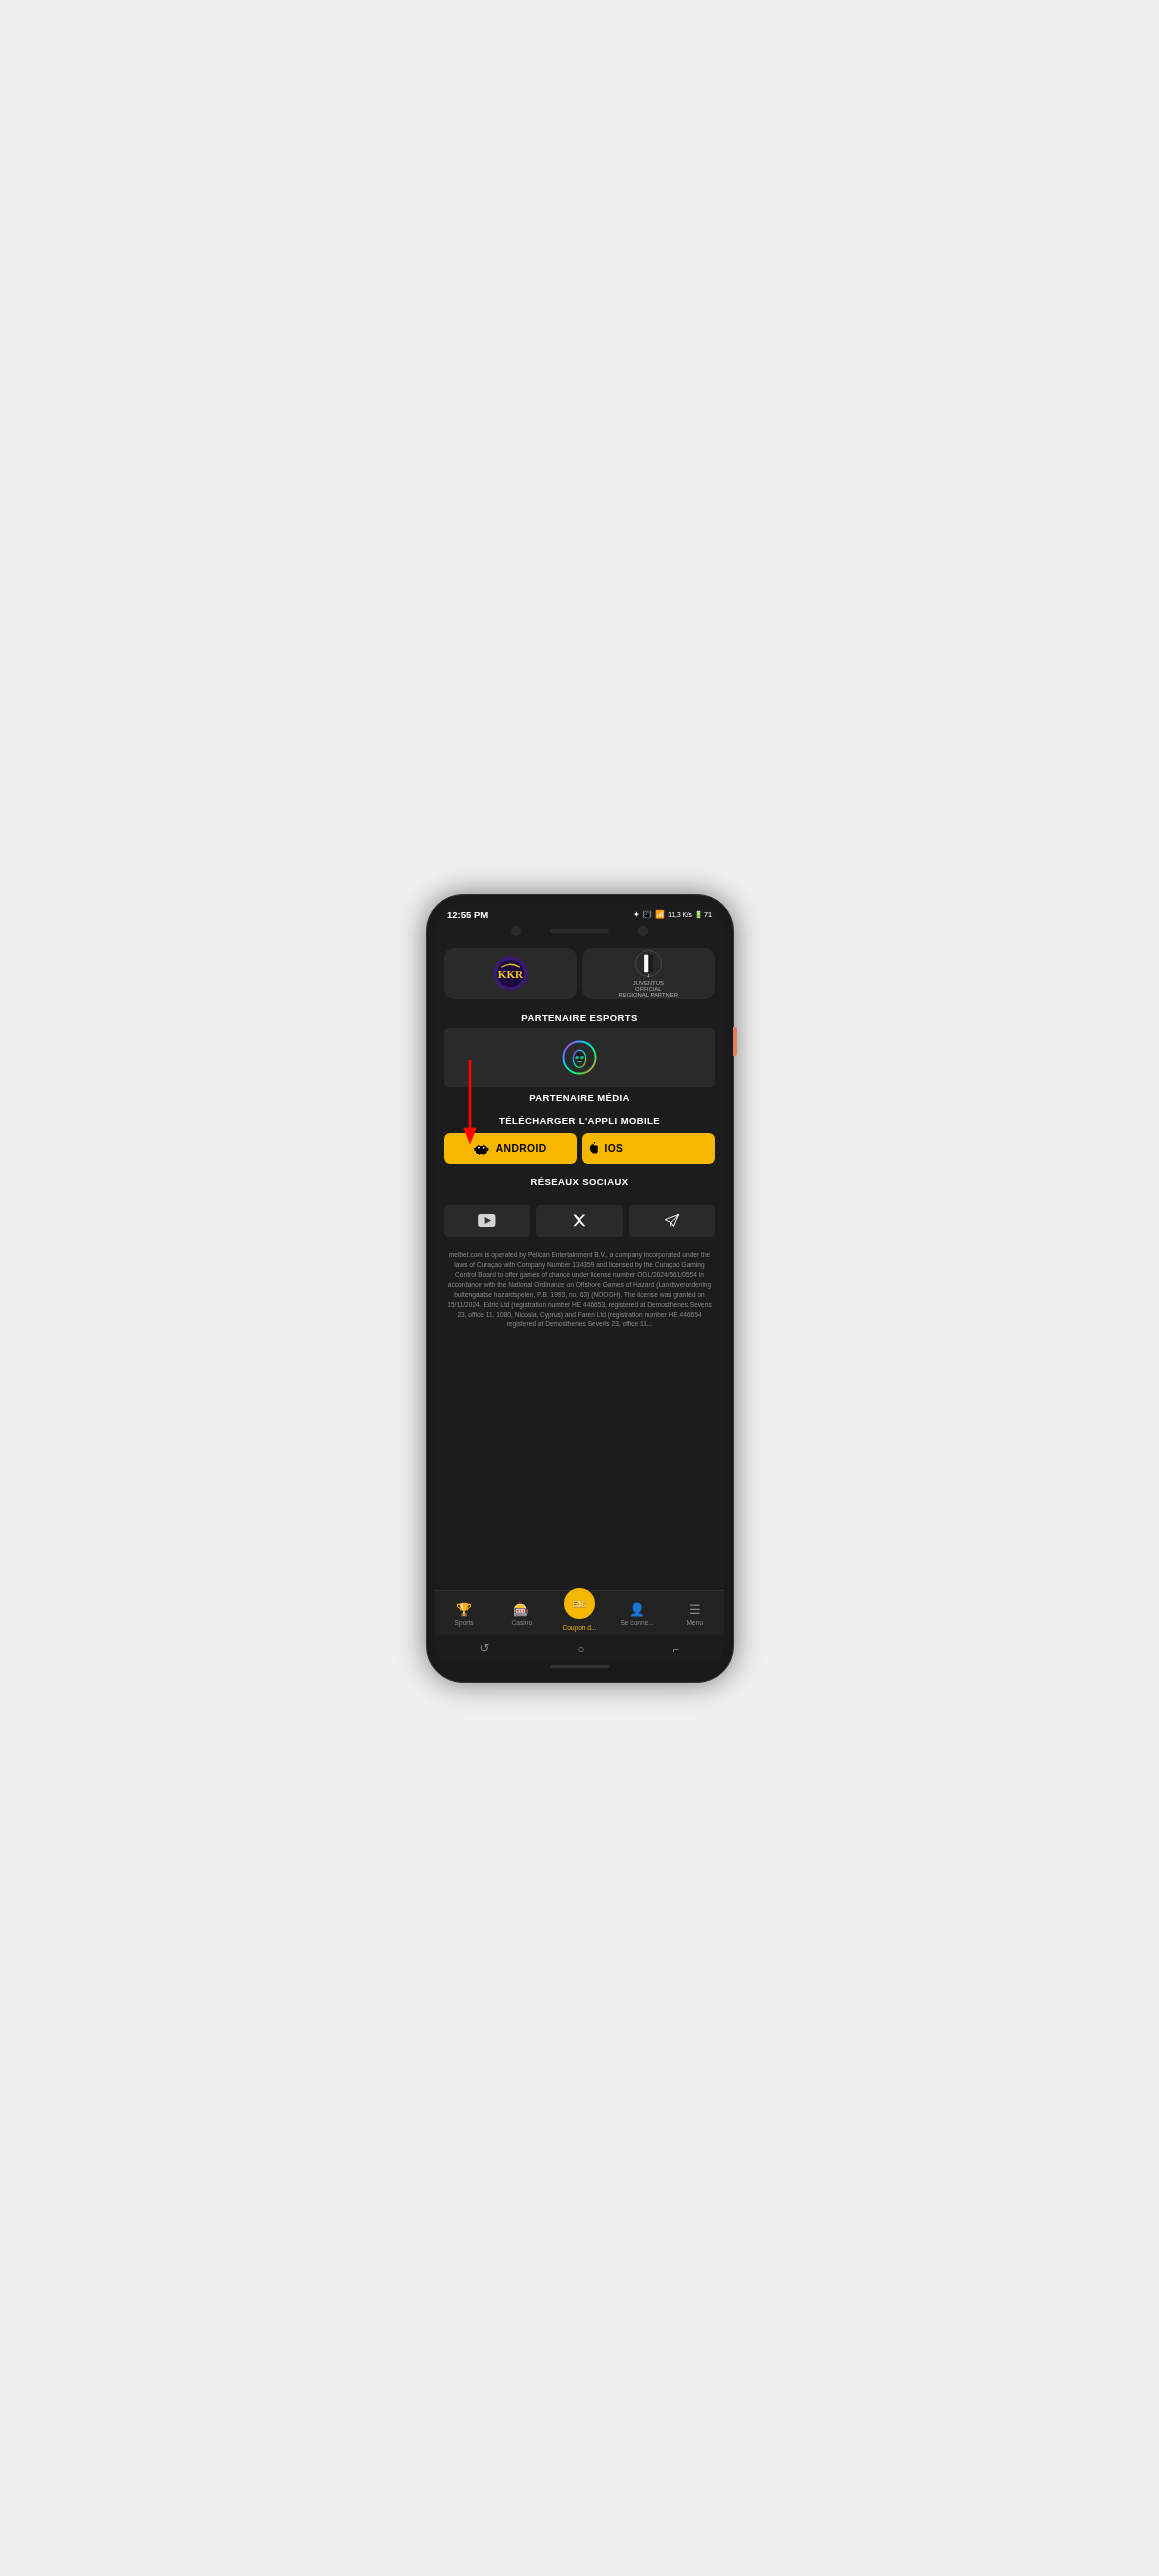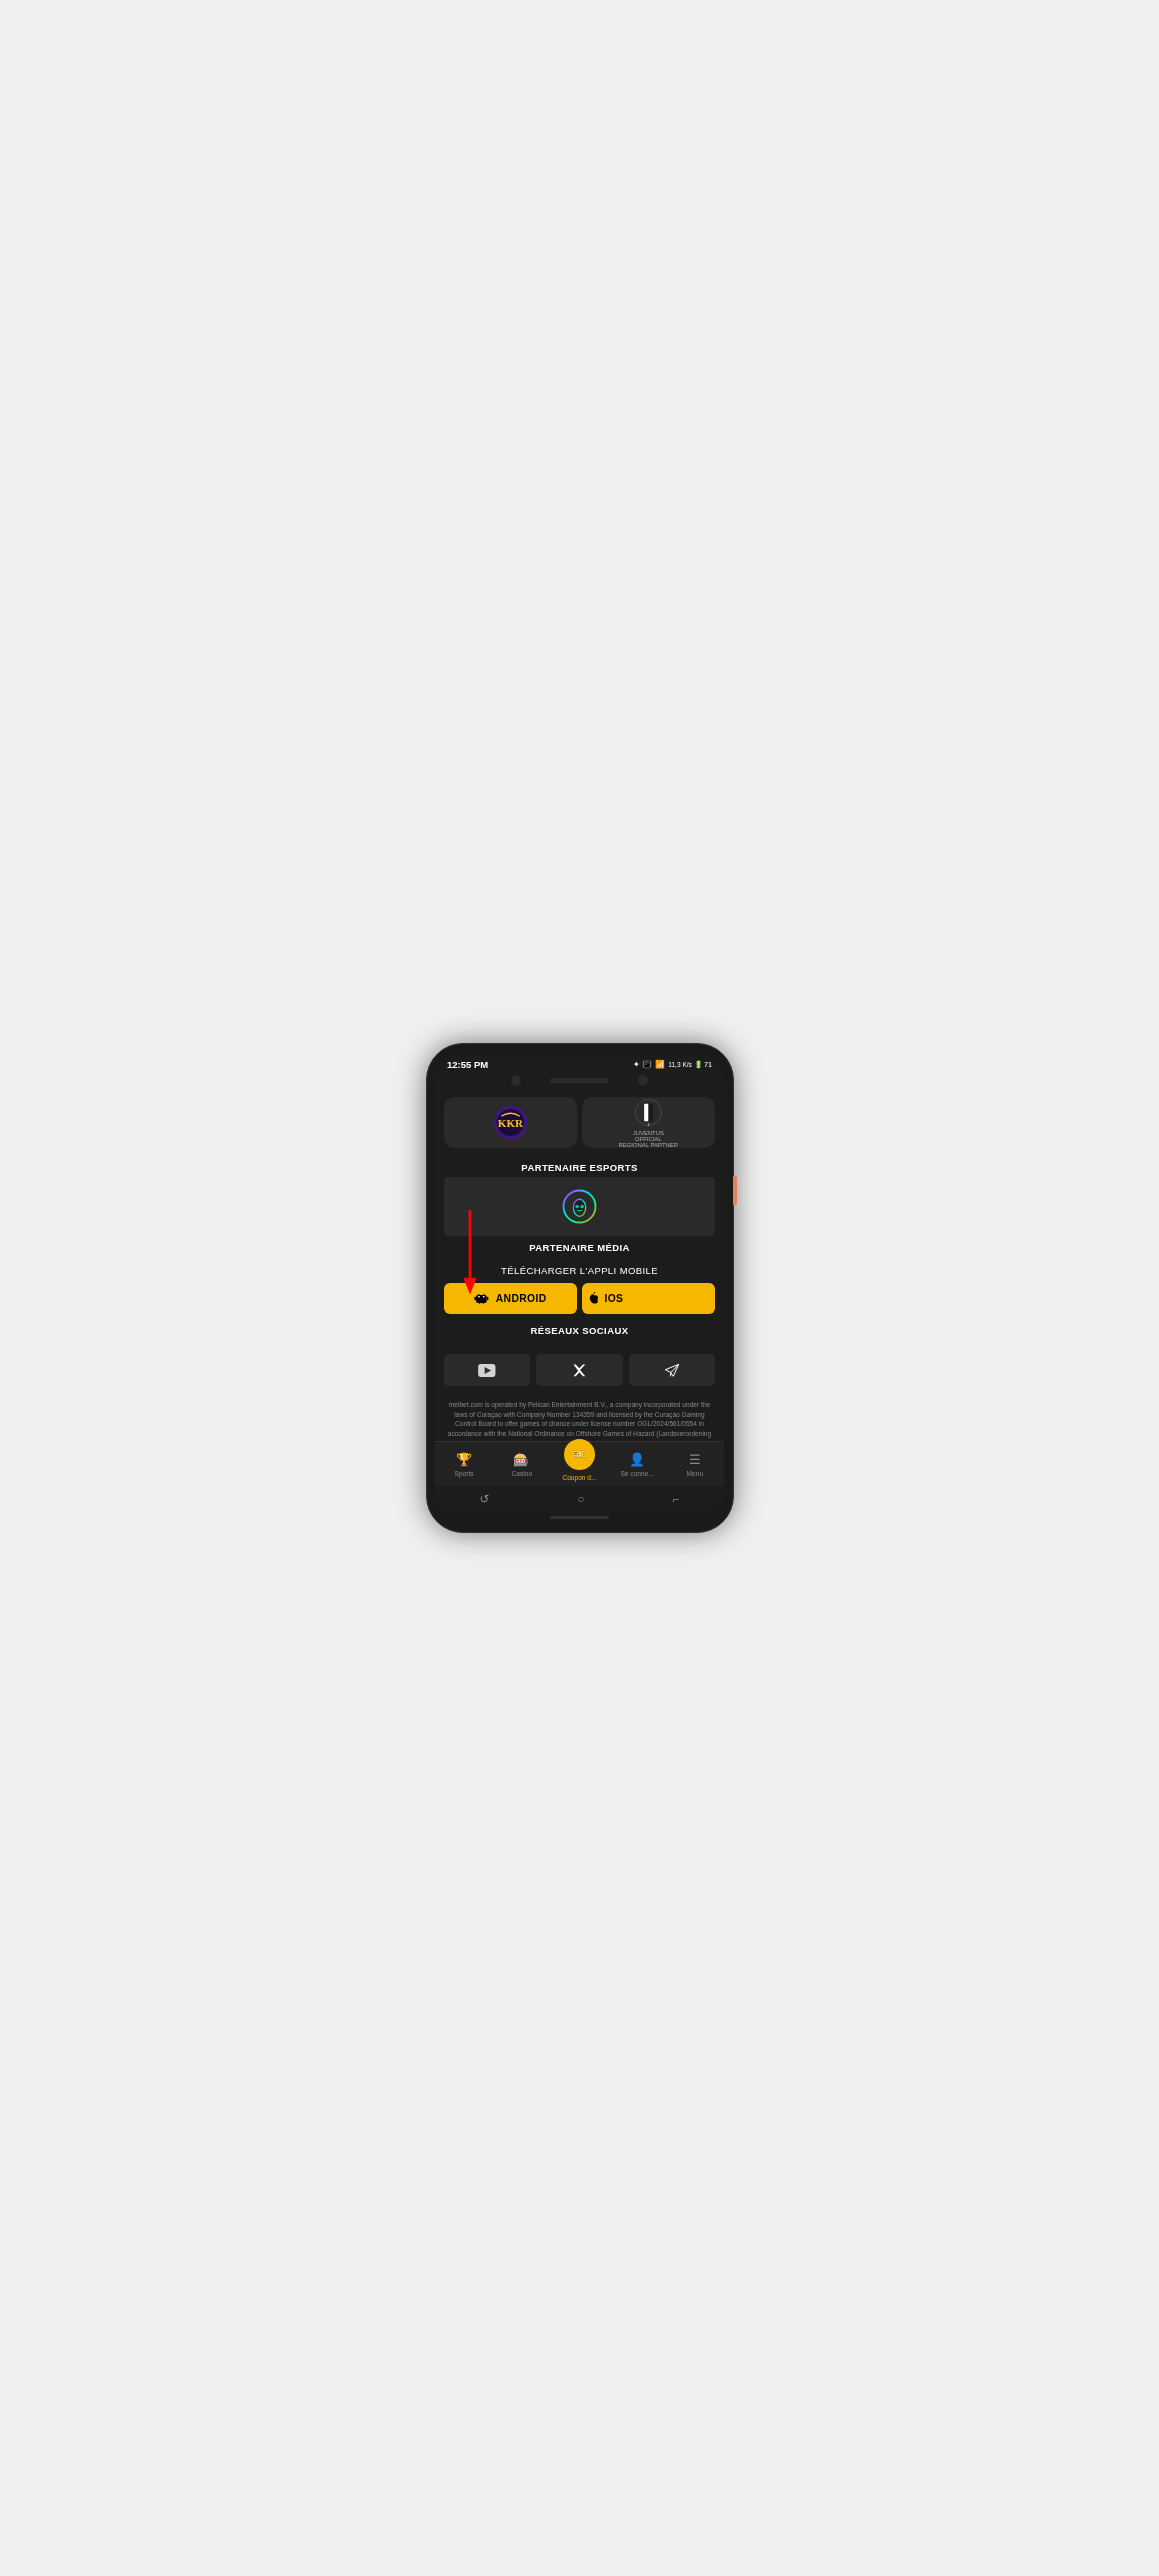--- a/index.html
+++ b/index.html
@@ -6,21 +6,21 @@
     body {
       background: #f0f0f0;
       display: flex;
       justify-content: center;
       align-items: center;
       min-height: 100vh;
       font-family: Arial, sans-serif;
     }
     .phone-outer {
       width: 308px;
-      height: 490px;
+      height: 789px;
       background: #1a1a1a;
       border-radius: 37px;
       padding: 8.8px;
       box-shadow: 0 0 29px rgba(0,0,0,0.5);
       position: relative;
       border: 1.5px solid #333;
     }
     .phone-side-btn {
       position: absolute;
       right: -4.4px;
@@ -142,21 +142,21 @@
       height: 59px;
       display: flex;
       justify-content: center;
       align-items: center;
     }
     .download-section {
       padding: 7.3px 8.8px 4.4px;
     }
     .download-title {
       color: white;
-      font-weight: normal;
+      font-weight: bold;
       font-size: 9.5px;
       text-align: center;
       margin-bottom: 7.3px;
       letter-spacing: 0.4px;
     }
     .download-buttons {
       display: flex;
       gap: 5.9px;
       position: relative;
     }

